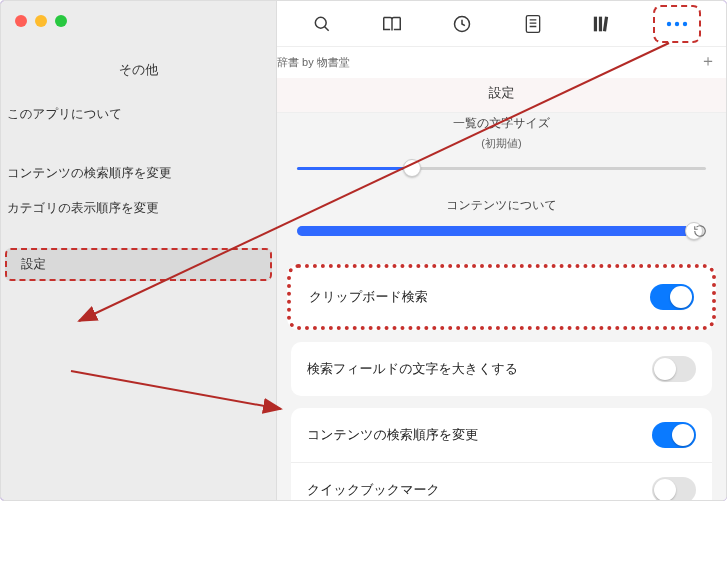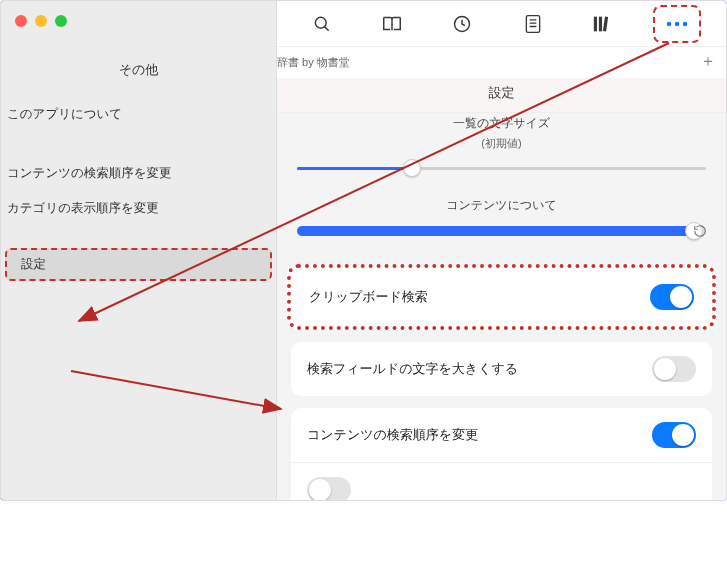--- a/index.html
+++ b/index.html
@@ -350,20 +350,21 @@
       </div>
 
       <div class="row-card">
         <div class="row">
           <span>コンテンツの検索順序を変更</span>
           <div class="toggle on">
               <div class="knob"></div>
             </div>
         </div>
         <div class="row">
+          <span>クイックブックマーク</span>
           <div class="toggle">
               <div class="knob"></div>
             </div>
         </div>
       </div>
 
     </div>
   </div>
 
   <svg class="overlay">

